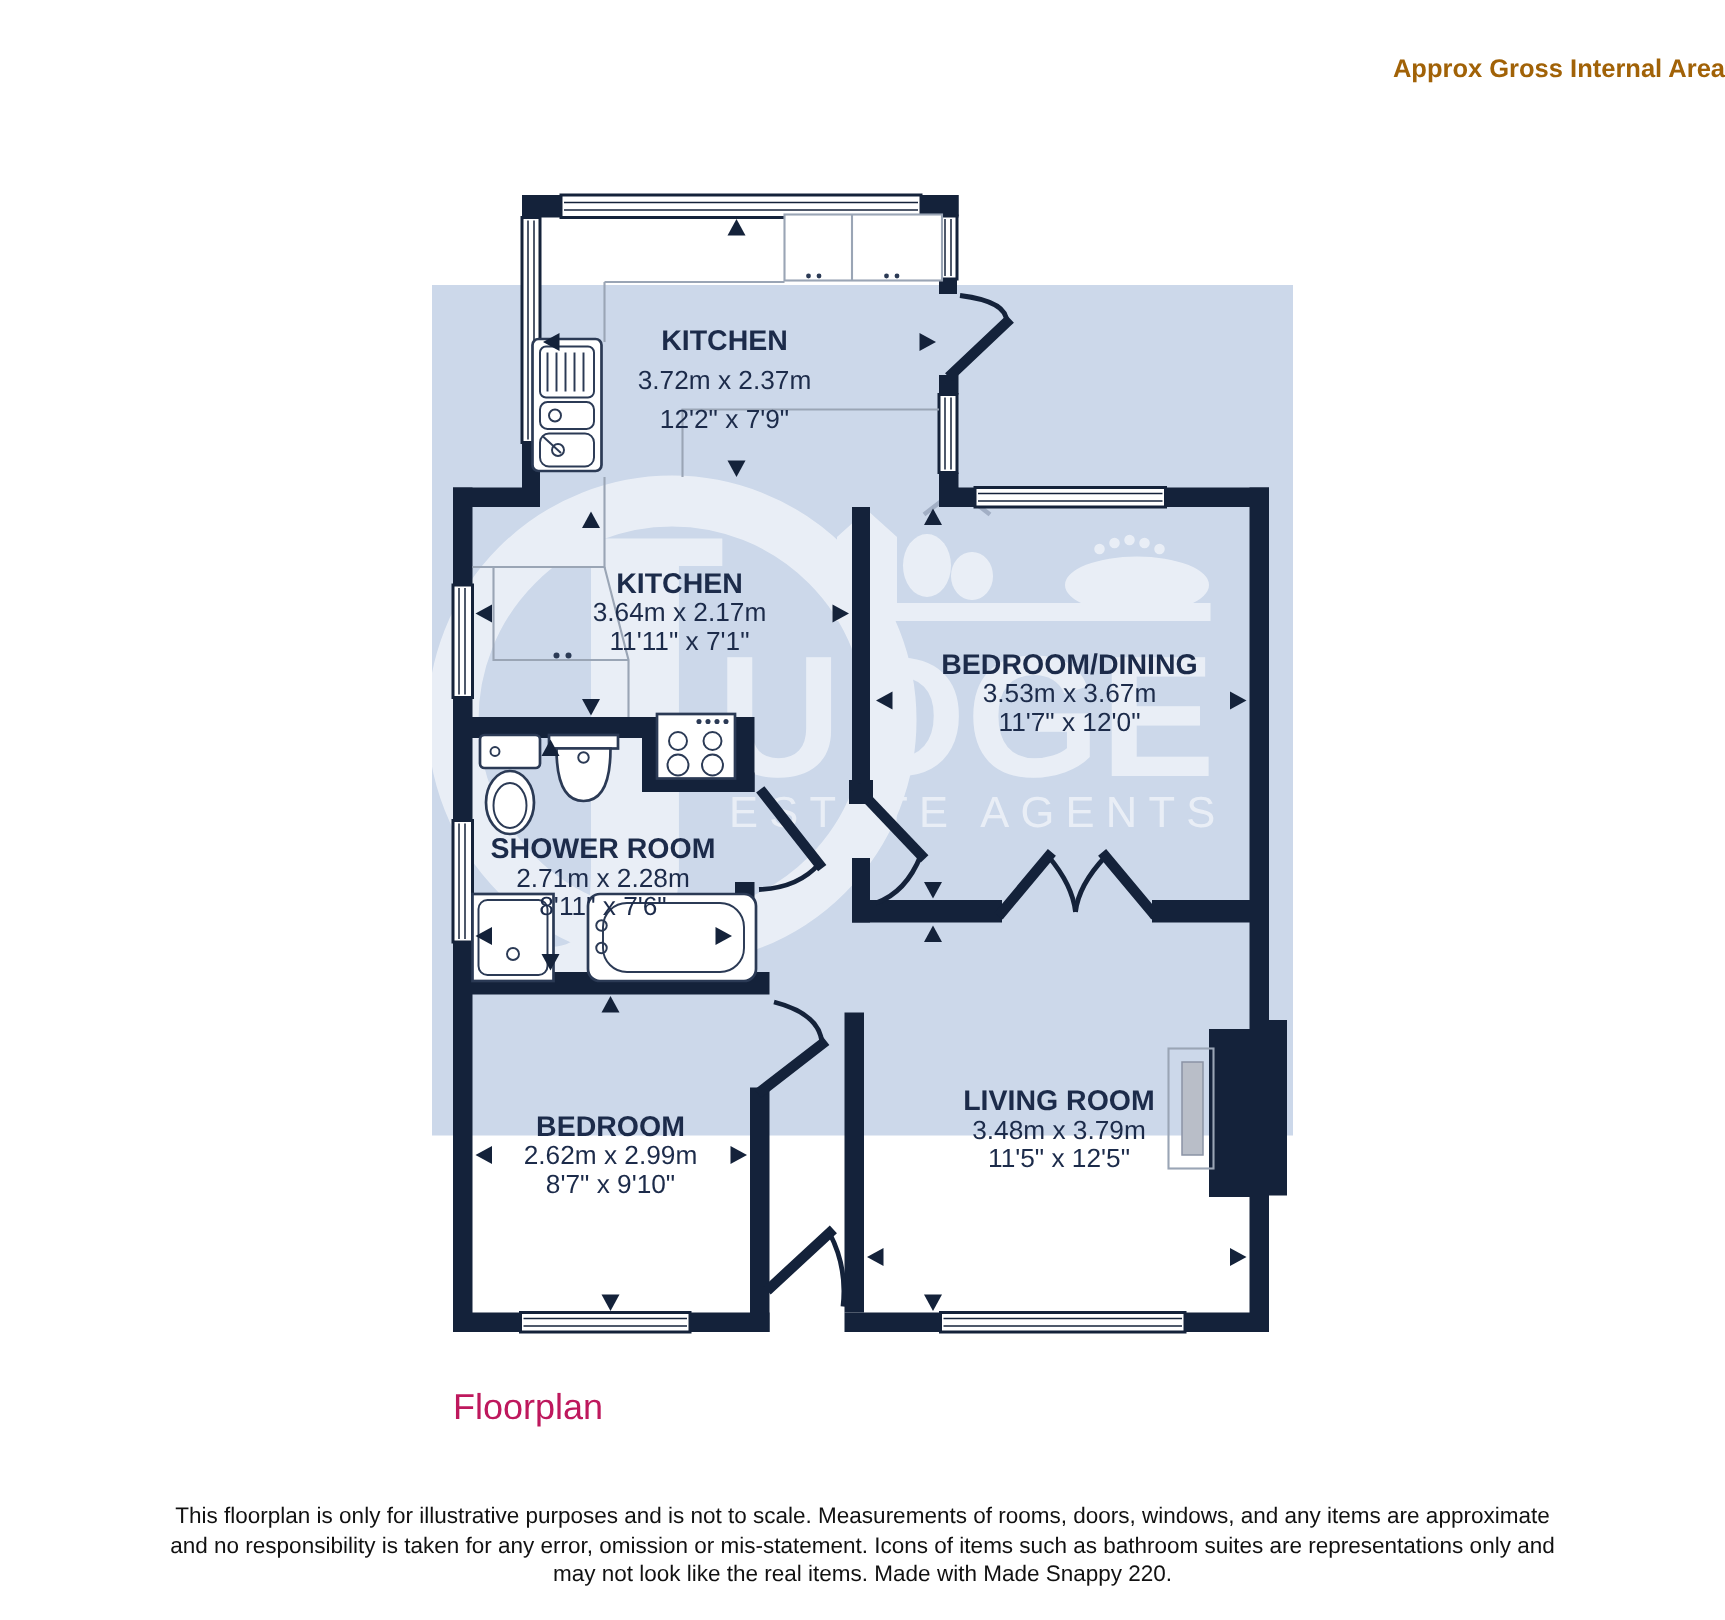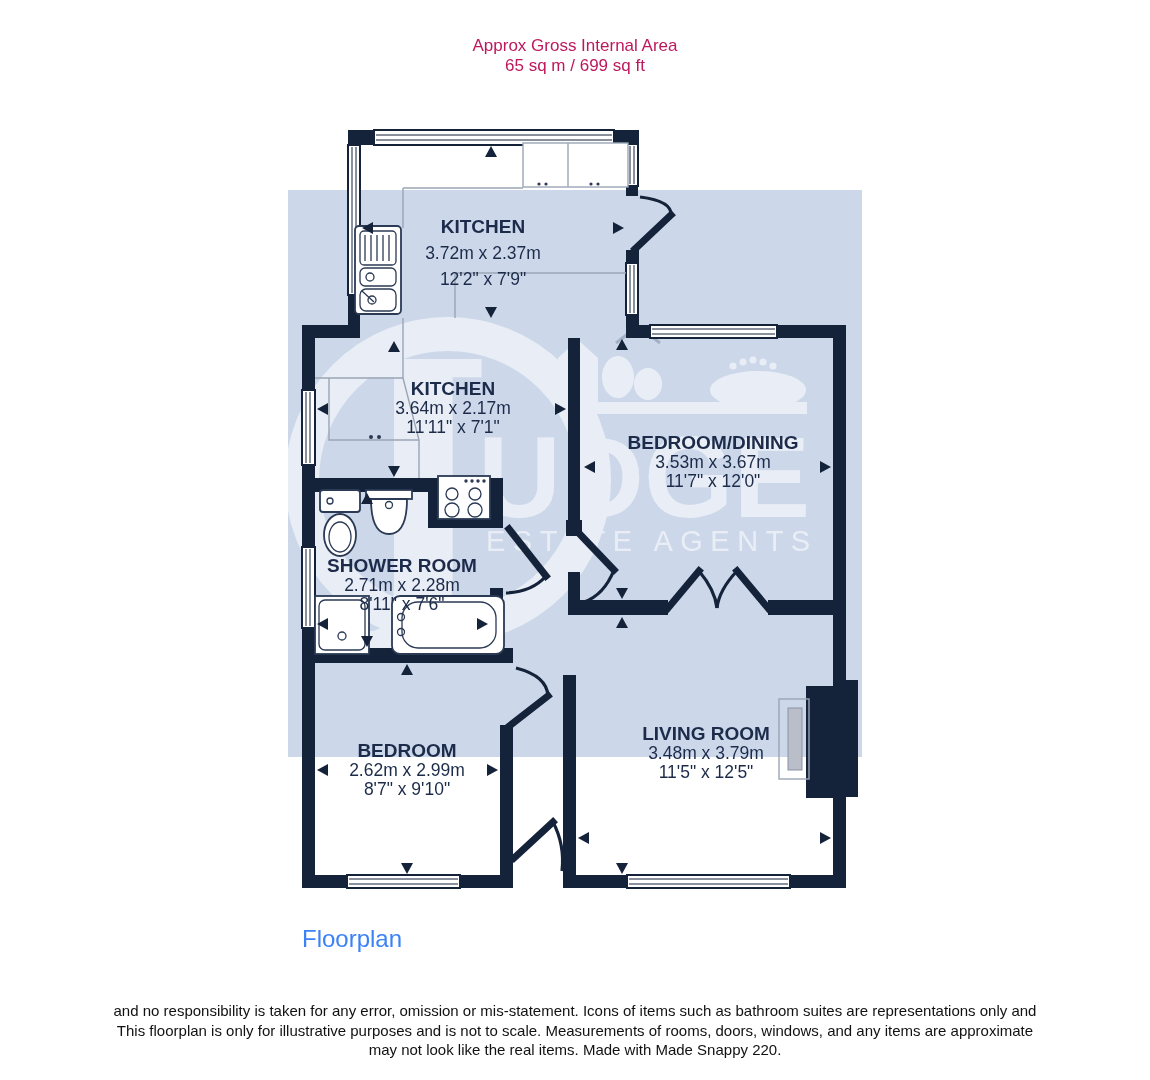--- a/index.html
+++ b/index.html
@@ -1,19 +1,19 @@
 <!DOCTYPE html>
 <html><head>
 <meta charset="utf-8">
 <style>
   html,body{margin:0;padding:0;background:#fff;font-family:"Liberation Sans",sans-serif;}
   .page{position:relative;width:1150px;height:1080px;background:#ffffff;overflow:hidden;}
-  .header{position:absolute;top:36px;left:0;width:100%;text-align:center;
-          font-weight:normal;font-size:17px;line-height:20px;color:#be185d;}
-  .caption{position:absolute;left:302px;top:925px;font-size:24px;color:#3b82f6;}
+  .header{position:absolute;top:36px;left:0;width:100%;text-align:right;
+          font-weight:bold;font-size:17px;line-height:20px;color:#a16207;}
+  .caption{position:absolute;left:302px;top:925px;font-size:24px;color:#be185d;}
   .disclaimer{position:absolute;top:1001px;left:0;width:100%;text-align:center;
               font-size:15px;line-height:19.5px;color:#111;}
   svg{position:absolute;left:0;top:0;}
   .wall{fill:#14223a;}
   .win{fill:#ffffff;stroke:#14223a;stroke-width:2;}
   .winline{stroke:#14223a;stroke-width:1;}
   .arrow{fill:#14223a;}
   .leaf{stroke:#14223a;stroke-width:7;fill:none;stroke-linecap:square;}
   .arc{stroke:#14223a;stroke-width:3.2;fill:none;}
   .fix{fill:#ffffff;stroke:#2b3a55;stroke-width:1.8;}
@@ -28,21 +28,20 @@
   .wm-big{font-weight:bold;font-size:115px;fill:#fff;}
   .wm-sub{font-size:29px;letter-spacing:7.5px;fill:#fff;}
 </style>
 </head>
 <body>
 
 <div class="page">
 
   <div class="header">
     <div>Approx Gross Internal Area</div>
-    <div>65 sq m / 699 sq ft</div>
   </div>
 
   <svg width="1150" height="1080" viewBox="0 0 1150 1080">
 
     <rect x="288" y="190" width="574" height="567" fill="#ccd8ea"></rect>
 
     <g class="wm">
       <circle cx="448" cy="480" r="146" fill="none" stroke="#ffffff" stroke-width="34"></circle>
 
       <g fill="#ffffff">
@@ -293,18 +292,18 @@
         <text class="rname" x="706" y="740">LIVING ROOM</text>
         <text class="rdim" x="706" y="759">3.48m x 3.79m</text>
         <text class="rdim" x="706" y="778">11'5" x 12'5"</text>
       </g>
     </g>
   </svg>
 
   <div class="caption">Floorplan</div>
 
   <div class="disclaimer">
+    <div>This floorplan is only for illustrative purposes and is not to scale. Measurements of rooms, doors, windows, and any items are approximate</div>
     <div>and no responsibility is taken for any error, omission or mis-statement. Icons of items such as bathroom suites are representations only and</div>
-    <div>This floorplan is only for illustrative purposes and is not to scale. Measurements of rooms, doors, windows, and any items are approximate</div>
     <div>may not look like the real items. Made with Made Snappy 220.</div>
   </div>
 
 </div>
 
 </body></html>

